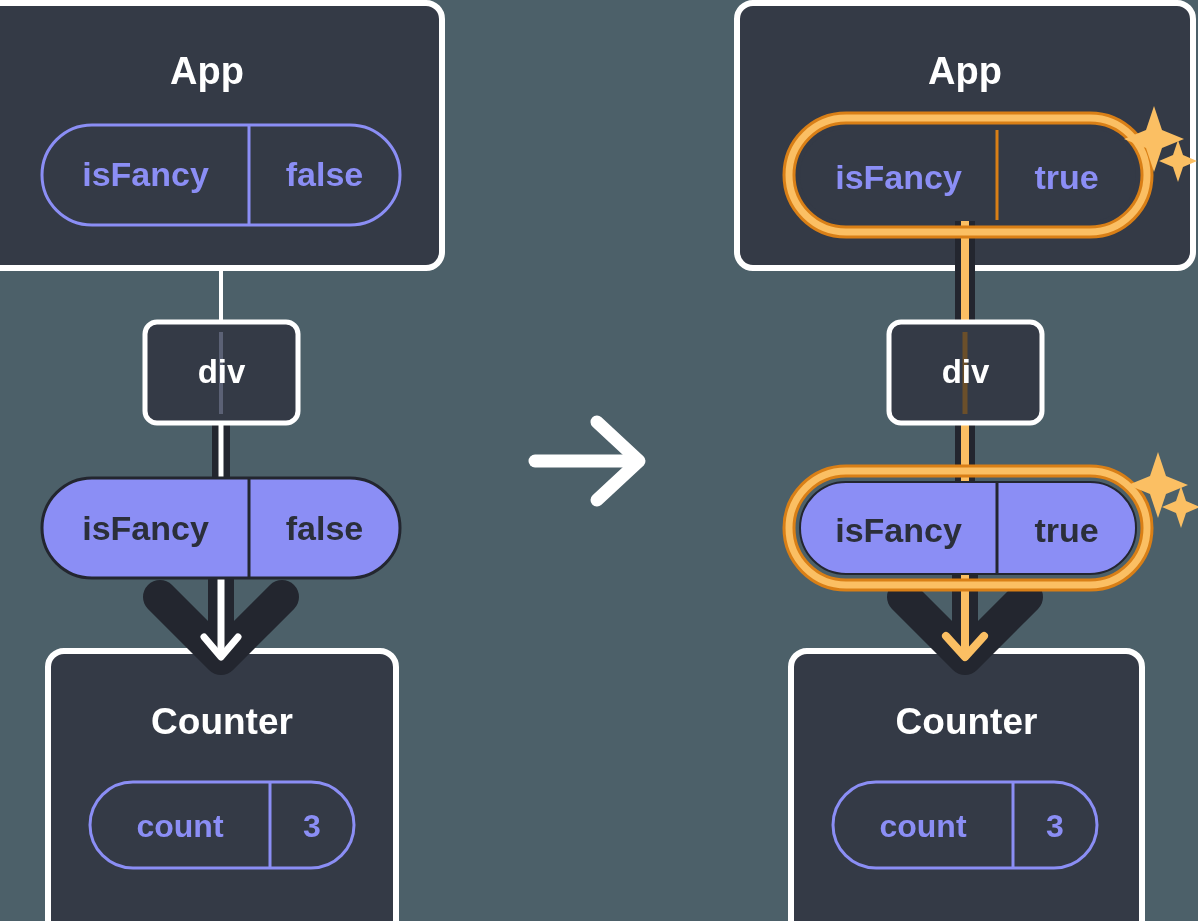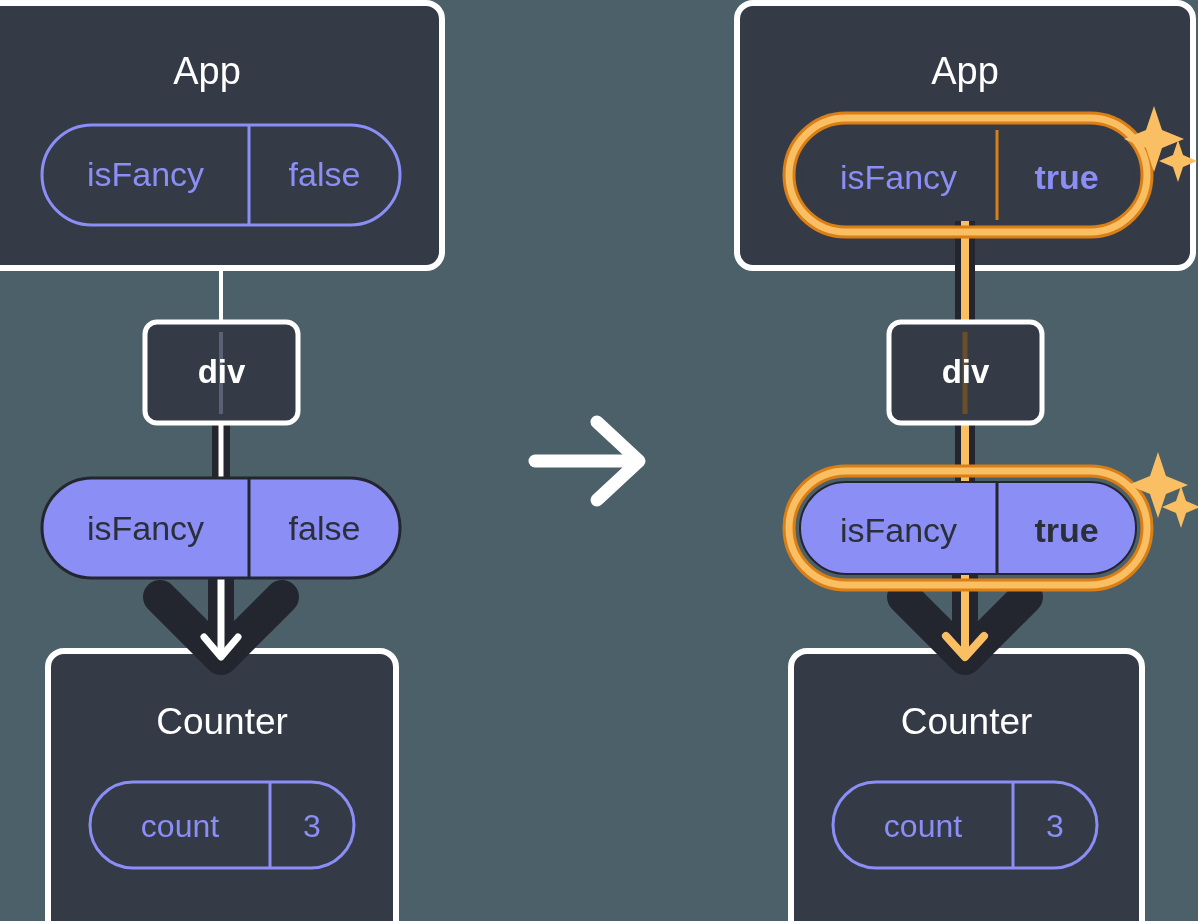--- a/index.html
+++ b/index.html
@@ -26,20 +26,21 @@
     left: 0;
     top: 0;
     width: 1198px;
     height: 921px;
     overflow: visible;
   }
   .txt {
     position: absolute;
     white-space: nowrap;
     pointer-events: none;
+    font-weight: bold;
   }
 </style>
 </head>
 <body>
 
 <div id="stage">
 
   <svg class="layer" viewBox="0 0 1198 921">
     <defs>
       <clipPath id="clipAll">

